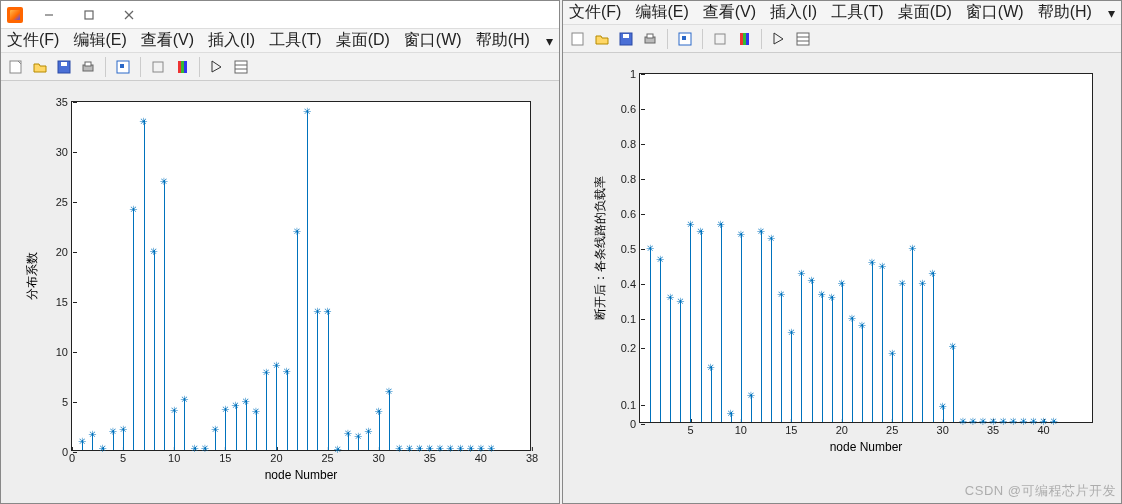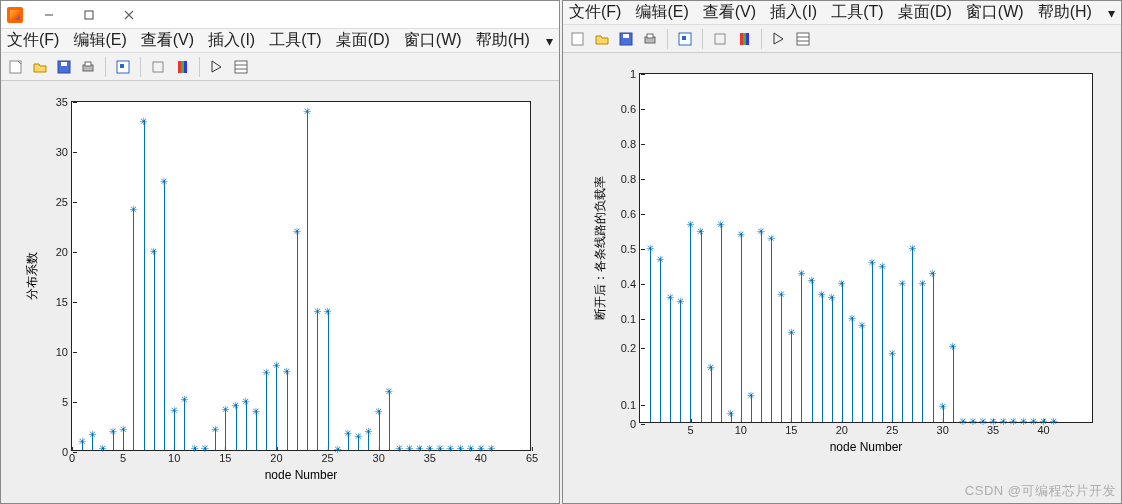--- a/index.html
+++ b/index.html
@@ -151,21 +151,21 @@
         <div class="ytick" style="top: 0px;">35</div>
         <div class="xtick" style="left: 0px;">0</div>
         <div class="xtick" style="left: 51.1111px;">5</div>
         <div class="xtick" style="left: 102.222px;">10</div>
         <div class="xtick" style="left: 153.333px;">15</div>
         <div class="xtick" style="left: 204.444px;">20</div>
         <div class="xtick" style="left: 255.556px;">25</div>
         <div class="xtick" style="left: 306.667px;">30</div>
         <div class="xtick" style="left: 357.778px;">35</div>
         <div class="xtick" style="left: 408.889px;">40</div>
-        <div class="xtick" style="left: 460px;">65</div>
+        <div class="xtick" style="left: 460px;">38</div>
         <div class="stem" style="left: 10.2222px; height: 10px;"></div>
         <div class="marker" style="left: 10.2222px; top: 340px;">✳</div>
         <div class="stem" style="left: 20.4444px; height: 17px;"></div>
         <div class="marker" style="left: 20.4444px; top: 333px;">✳</div>
         <div class="stem" style="left: 30.6667px; height: 3px;"></div>
         <div class="marker" style="left: 30.6667px; top: 347px;">✳</div>
         <div class="stem" style="left: 40.8889px; height: 20px;"></div>
         <div class="marker" style="left: 40.8889px; top: 330px;">✳</div>
         <div class="stem" style="left: 51.1111px; height: 22px;"></div>
         <div class="marker" style="left: 51.1111px; top: 328px;">✳</div>

